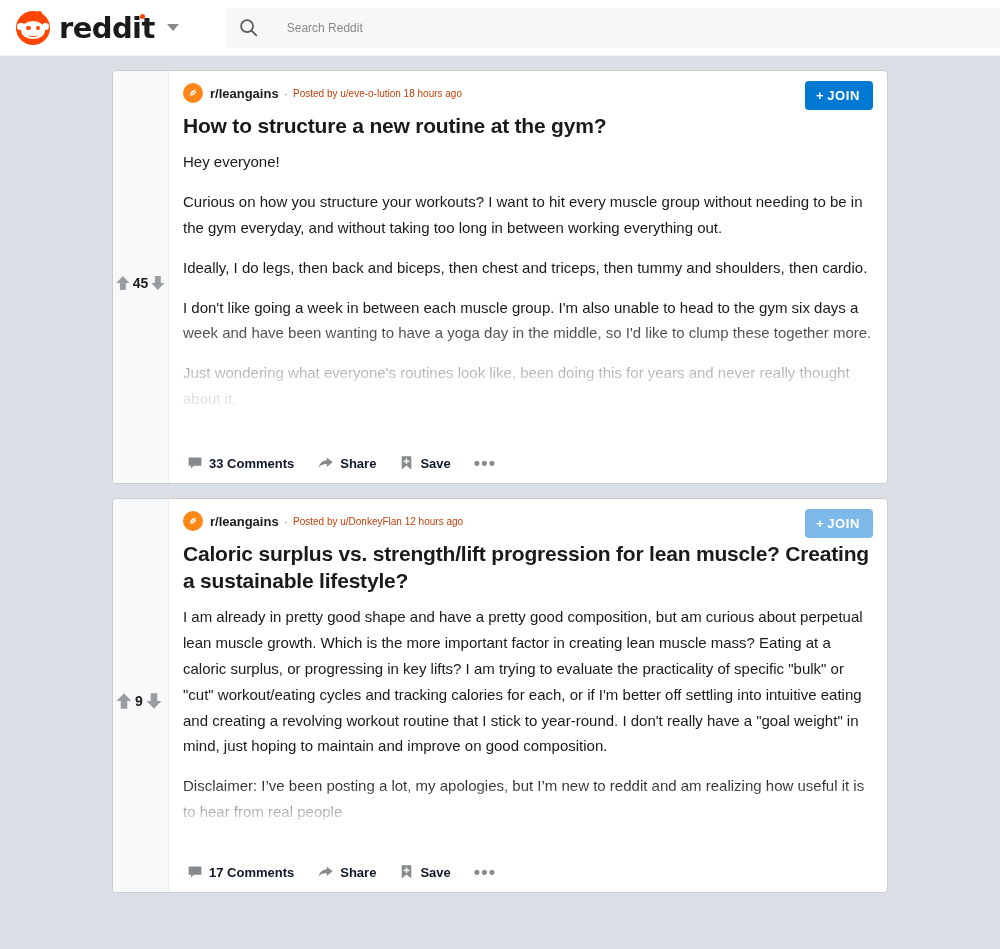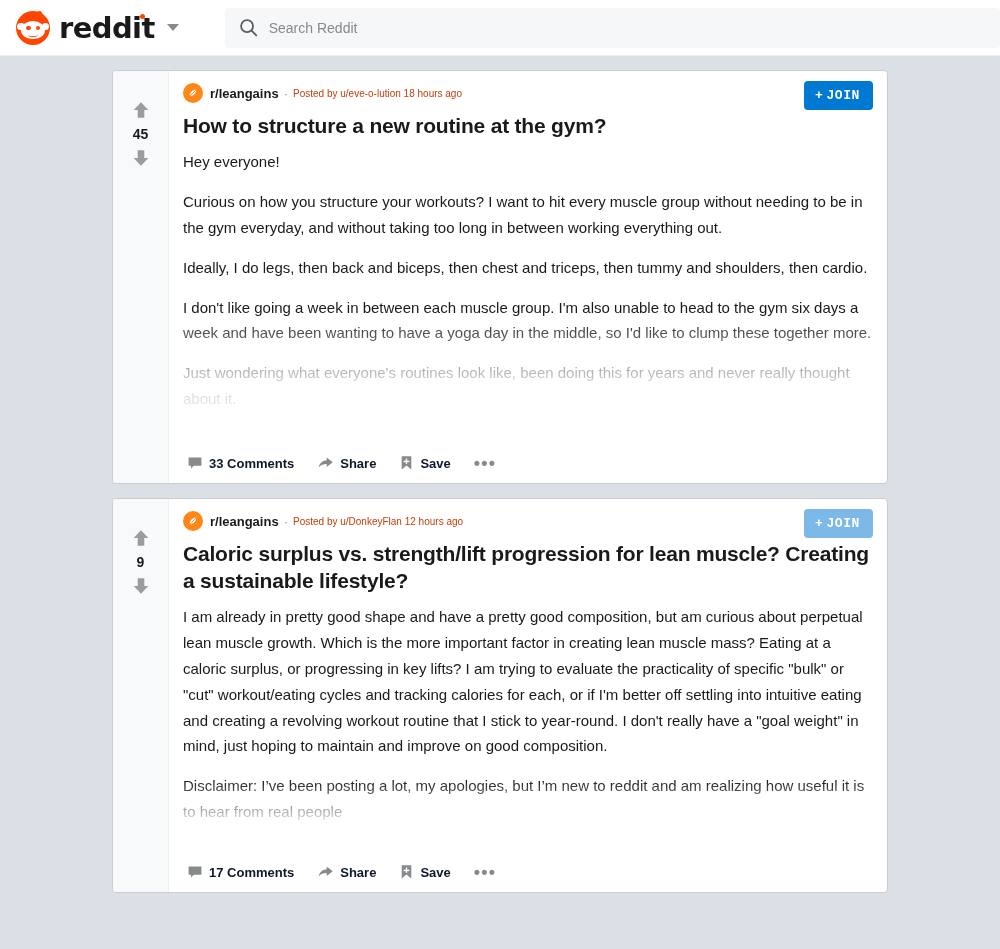--- a/index.html
+++ b/index.html
@@ -125,22 +125,22 @@
     display: flex;
     align-items: center;
     padding-left: 14px;
     margin-right: 0;
   }
   .search-icon { flex: none; display: block; }
   .search-input {
     border: none;
     outline: none;
     background: transparent;
-    margin-left: 11px;
-    font-size: 14px;
+    margin-left: 29px;
+    font-size: 12px;
     color: #5c5c5c;
     font-family: "Liberation Sans", sans-serif;
     width: 90%;
     height: 100%;
   }
   .search-input::placeholder { color: #878a8c; opacity: 1; }
 
   
   .feed {
     position: absolute;
@@ -157,23 +157,23 @@
     border-radius: 4px;
     display: flex;
     overflow: hidden;
   }
 
   .votecol {
     width: 56px;
     flex: none;
     background: #f8f9fa;
     border-right: 1px solid #edeff1;
-    padding-top: 28px;
-    display: flex;
-    flex-direction: column;
+    padding-top: 11px;
+    display: flex;
+    flex-direction: row;
     align-items: center;
   }
   .arrow-btn { cursor: pointer; display: block; }
   .score {
     font-size: 14px;
     font-weight: bold;
     color: #1a1a1b;
     margin: 5px 0;
     font-family: "Liberation Sans", sans-serif;
   }
@@ -216,21 +216,21 @@
     top: 10px;
     background: #0079d3;
     color: #fff;
     border: none;
     border-radius: 4px;
     font-size: 13px;
     font-weight: bold;
     letter-spacing: 0.6px;
     padding: 7px 13px 7px 11px;
     cursor: pointer;
-    font-family: Liberation Mono, monospace;
+    font-family: Liberation Sans, sans-serif;
     text-align: right;
   }
   .join-btn.light { background: #7cb9e8; }
   .join-btn .plus { font-weight: bold; margin-right: 3px; }
 
   .title {
     font-size: 21px;
     font-weight: bold;
     color: #1a1a1b;
     line-height: 1.26;

